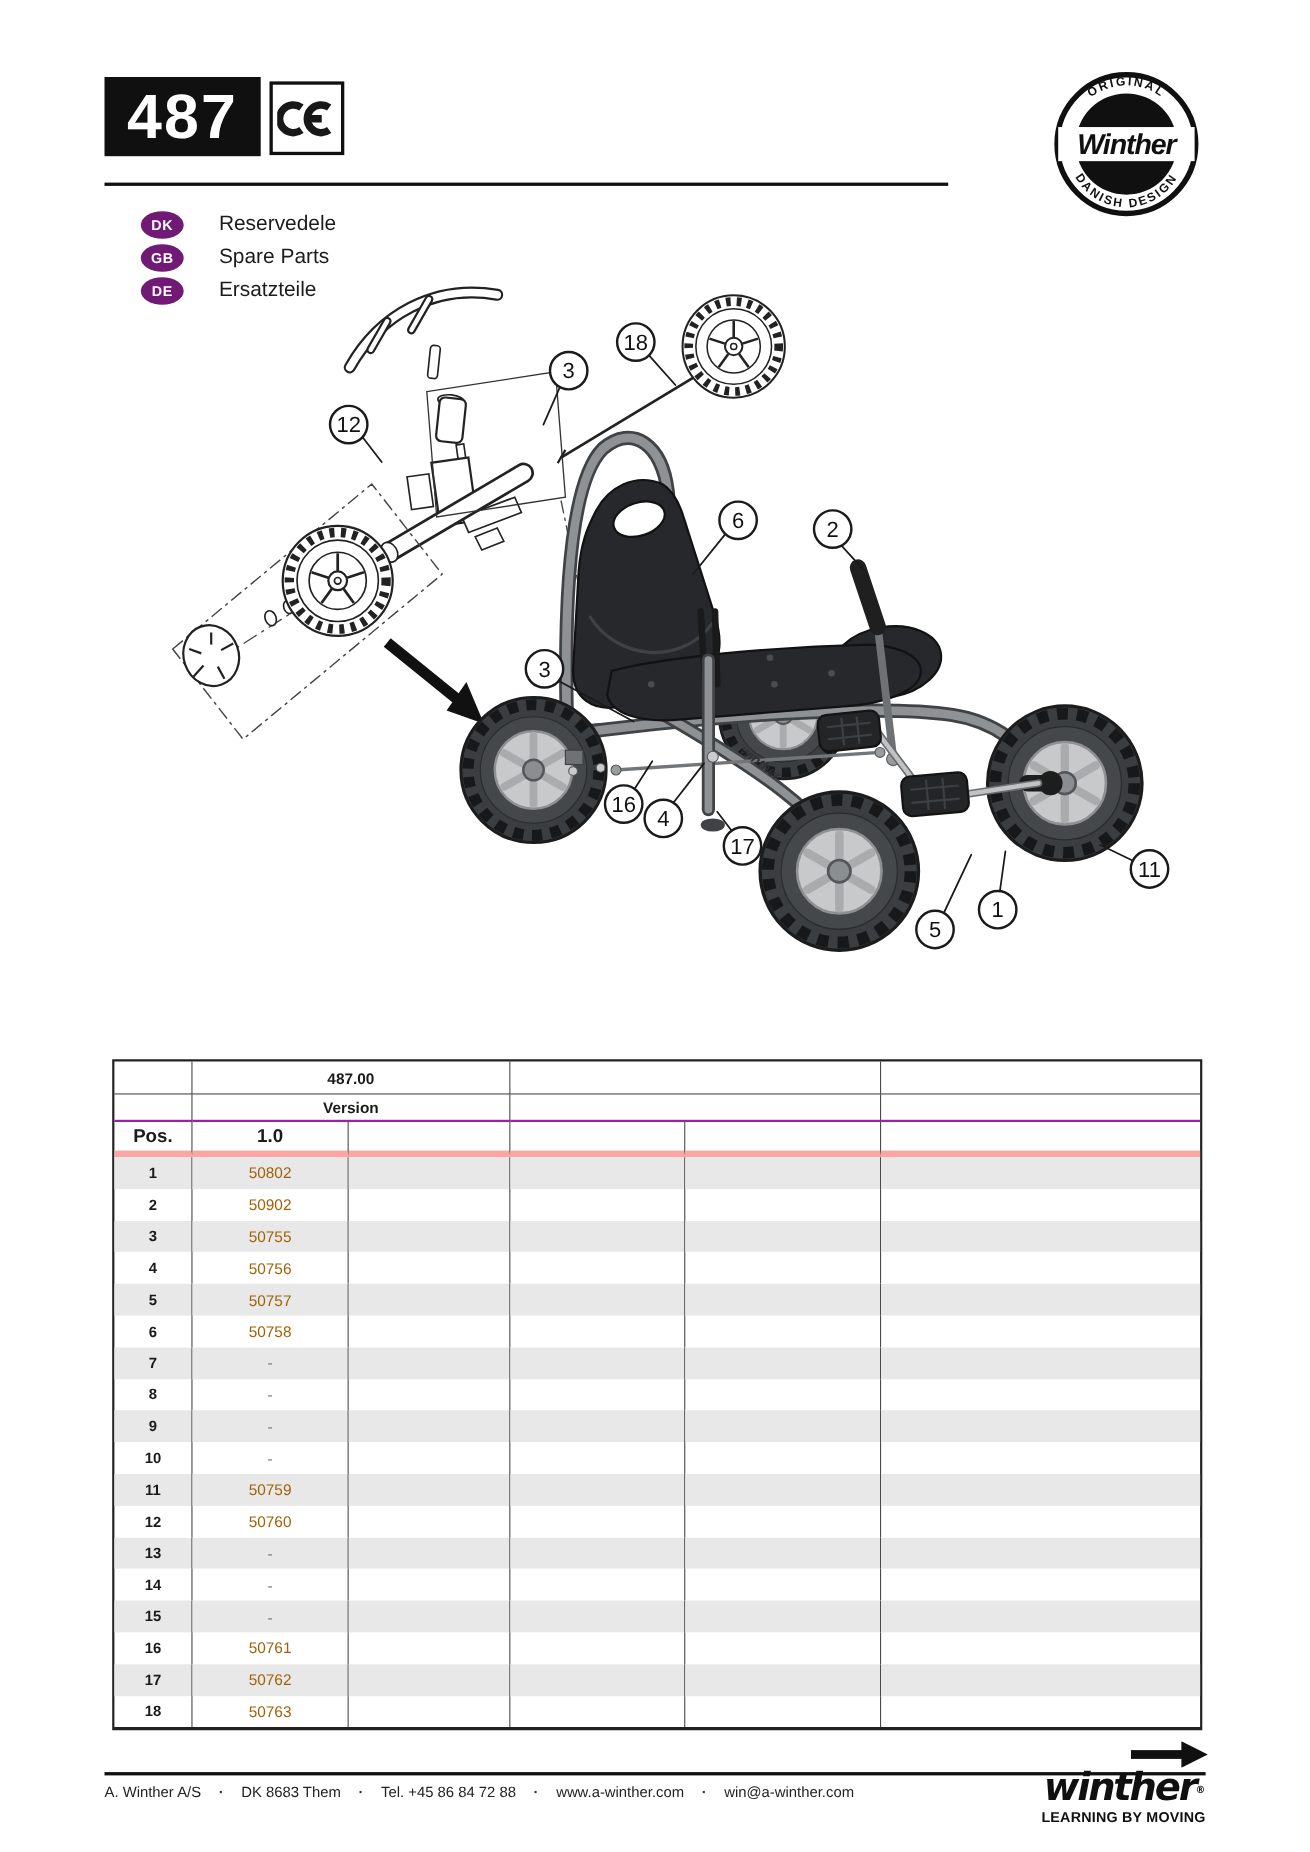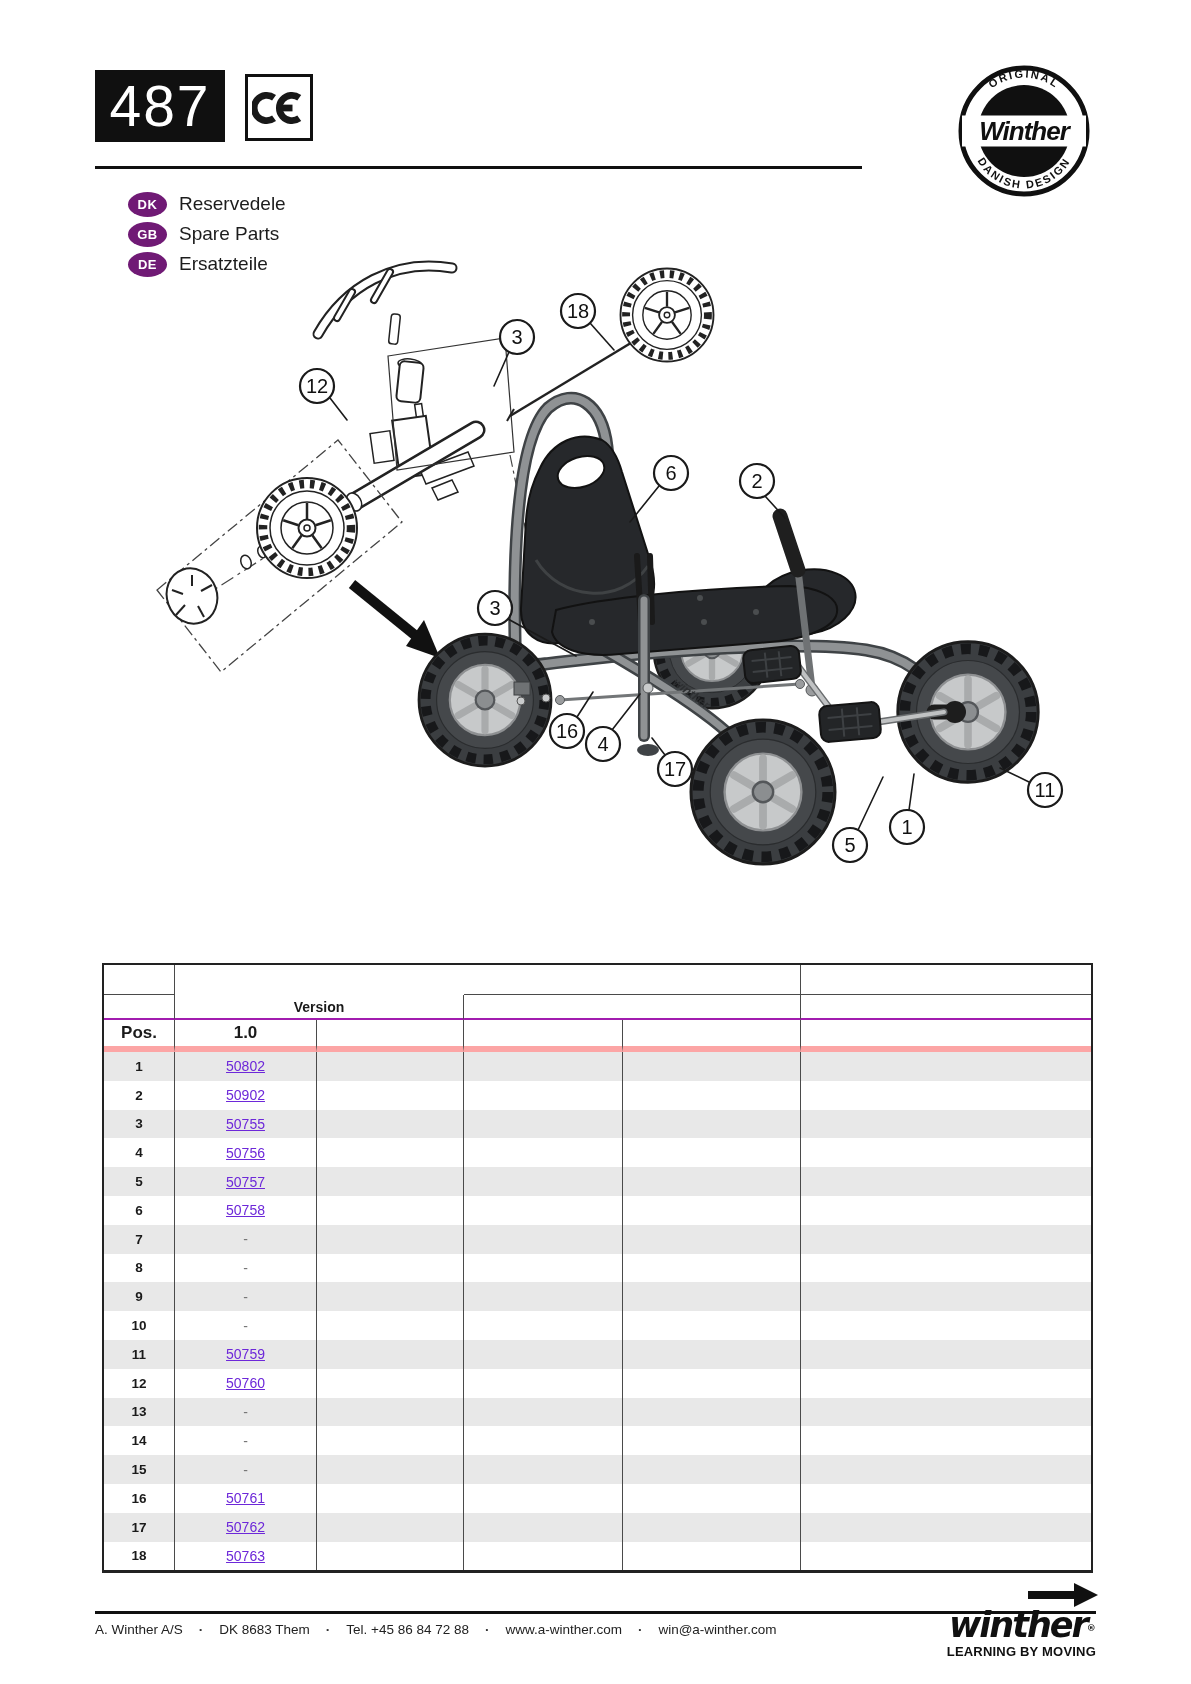--- a/index.html
+++ b/index.html
@@ -5,59 +5,59 @@
   * { margin:0; padding:0; box-sizing:border-box; }
   html,body { background:#fff; }
   body {
     width:1191px; height:1684px; position:relative;
     font-family:"Liberation Sans", sans-serif; color:#1a1a1a; overflow:hidden;
   }
   .abs { position:absolute; }
 
   
   #model-box {
-    left:95px; top:70px; width:130px; height:72px;
+    left:95px; top:70px; width:142px; height:72px;
     background:#101010; color:#fff; display:flex; align-items:center; justify-content:center;
-    font-size:57px; font-weight:normal; letter-spacing:2px;
+    font-size:57px; font-weight:bold; letter-spacing:2px;
   }
   #ce-box {
     left:245px; top:74px; width:68px; height:67px;
     border:3px solid #101010; background:#fff; display:flex; align-items:center; justify-content:center;
   }
   #header-rule { left:95px; top:166px; width:767px; height:3px; background:#101010; }
 
   
   .lang-row { position:absolute; left:128px; height:26px; display:flex; align-items:center; }
   .lang-badge {
     width:39px; height:25px; border-radius:50%; background:#701a75; color:#fff;
     display:flex; align-items:center; justify-content:center;
     font-size:13px; font-weight:bold; letter-spacing:0.5px;
   }
-  .lang-label { margin-left:12px; font-size:19px; color:#1c1c1c; }
+  .lang-label { margin-left:32px; font-size:19px; color:#1c1c1c; }
 
   
   #parts-table {
     left:102px; top:963px; width:991px;
     display:grid;
     grid-template-columns:71px 142px 147px 159px 178px 290px;
     grid-template-rows:30px 25px 32px repeat(18, 28.8px);
     border:2px solid #222; border-bottom-width:3px;
     background:#fff;
   }
   .cell {
     display:flex; align-items:center; justify-content:center;
     border-right:1px solid #4a4a4a; font-size:14px; overflow:hidden;
   }
   .cell.last { border-right:none; }
   .cell.r1 { border-bottom:1px solid #4a4a4a; font-weight:bold; }
   .cell.r2 { border-bottom:2px solid #a21caf; font-weight:bold; }
   .cell.r3 { border-bottom:6px solid #fca5a5; font-weight:bold; font-size:17px; }
   .cell.shade { background:#e8e8e8; }
   .cell.pos { font-weight:bold; font-size:13.5px; }
-  .cell.part { color:#6d28d9;text-decoration:underline; }
+  .cell.part { color:#a16207; }
   .cell.dash { color:#777; }
 
   
   #next-arrow { left:1028px; top:1583px; }
   #footer-rule { left:95px; top:1611px; width:1001px; height:3px; background:#101010; }
   #footer-line {
     left:95px; top:1622px; width:760px; display:flex; align-items:baseline;
     font-size:13.5px; color:#222; white-space:nowrap;
   }
   #footer-line .dot { margin:0 16px; font-weight:bold; color:#333; }
@@ -328,20 +328,21 @@
       <text x="907" y="834">1</text>
       <circle cx="1045" cy="790" r="17" fill="#fff" stroke="#1a1a1a" stroke-width="2.2"></circle>
       <text x="1045" y="797">11</text>
     </g>
   </g>
 </svg>
 
 <div class="abs" id="parts-table">
 
   <div class="cell r1"></div>
+  <div class="cell r1" style="grid-column:2 / span 2;">487.00</div>
   <div class="cell r1" style="grid-column:4 / span 2;"></div>
   <div class="cell r1 last"></div>
 
   <div class="cell r2"></div>
   <div class="cell r2" style="grid-column:2 / span 2;">Version</div>
   <div class="cell r2" style="grid-column:4 / span 2;"></div>
   <div class="cell r2 last"></div>
 
   <div class="cell r3">Pos.</div>
   <div class="cell r3">1.0</div>

